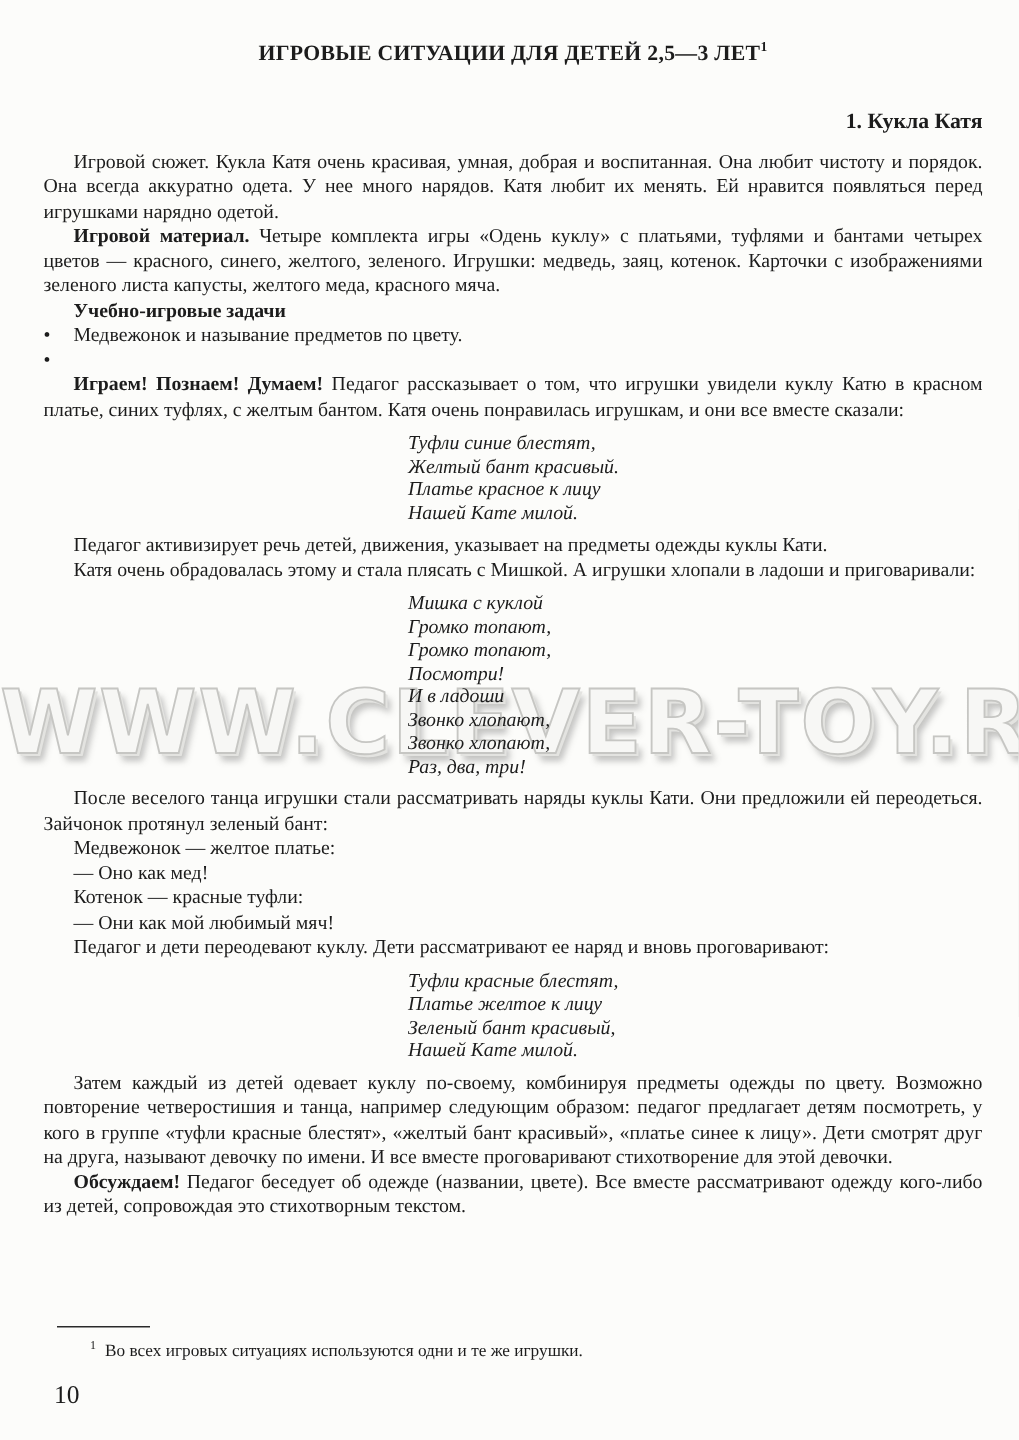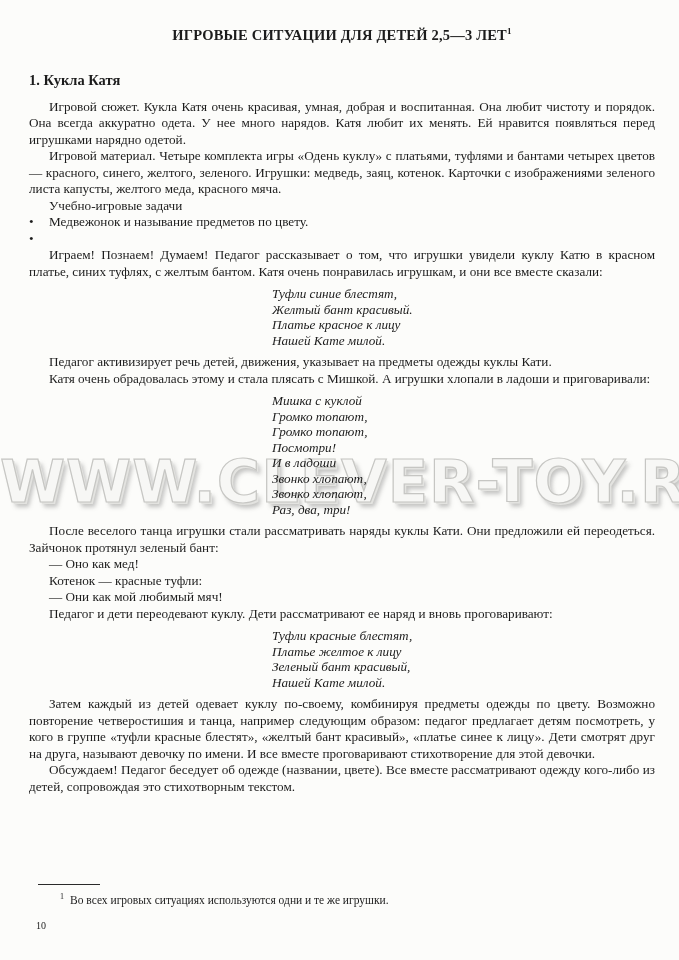--- a/index.html
+++ b/index.html
@@ -31,33 +31,33 @@
     font-weight: bold;
     text-align: center;
     letter-spacing: 0.2px;
   }
   h1.title sup { font-size: 9px; }
   h2.section {
     margin: 26px 0 9px 0;
     font-size: 14.5px;
     line-height: 19px;
     font-weight: bold;
-    text-align: left;
+    text-align: right;
   }
   p.para {
     margin: 0;
     text-indent: 20px;
     text-align: justify;
   }
   p.line {
     margin: 0;
     text-indent: 20px;
     text-align: left;
   }
-  .bold { font-weight: normal; }
+  .bold { font-weight: bold; }
   .bullet {
     display: flex;
     margin: 0;
   }
   .bullet .marker {
     width: 20px;
     flex: 0 0 20px;
   }
   .verse {
     margin: 6px 0 6px 243px;
@@ -96,21 +96,21 @@
     border-top: 1px solid #2a2a2a;
     margin-bottom: 4px;
   }
   .footnote-text { text-indent: 22px; }
   .footnote-text sup { font-size: 8px; margin-right: 6px; }
   .page-number {
     position: absolute;
     z-index: 2;
     left: 36px;
     top: 920px;
-    font-size: 10px;
+    font-size: 17px;
     font-family: Liberation Serif, serif;
   }
 </style>
 </head>
 <body>
 
 <div class="sheet">
 
   <div class="watermark">WWW.CLEVER-TOY.RU</div>
 
@@ -152,20 +152,21 @@
       <div>Громко топают,</div>
       <div>Посмотри!</div>
       <div>И в ладоши</div>
       <div>Звонко хлопают,</div>
       <div>Звонко хлопают,</div>
       <div>Раз, два, три!</div>
     </div>
 
     <p class="para">После веселого танца игрушки стали рассматривать наряды куклы Кати. Они предложили ей переодеться. Зайчонок протянул зеленый бант:</p>
 
+    <p class="line">Медвежонок — желтое платье:</p>
     <p class="line">— Оно как мед!</p>
     <p class="line">Котенок — красные туфли:</p>
     <p class="line">— Они как мой любимый мяч!</p>
     <p class="line">Педагог и дети переодевают куклу. Дети рассматривают ее наряд и вновь проговаривают:</p>
 
     <div class="verse">
       <div>Туфли красные блестят,</div>
       <div>Платье желтое к лицу</div>
       <div>Зеленый бант красивый,</div>
       <div>Нашей Кате милой.</div>

